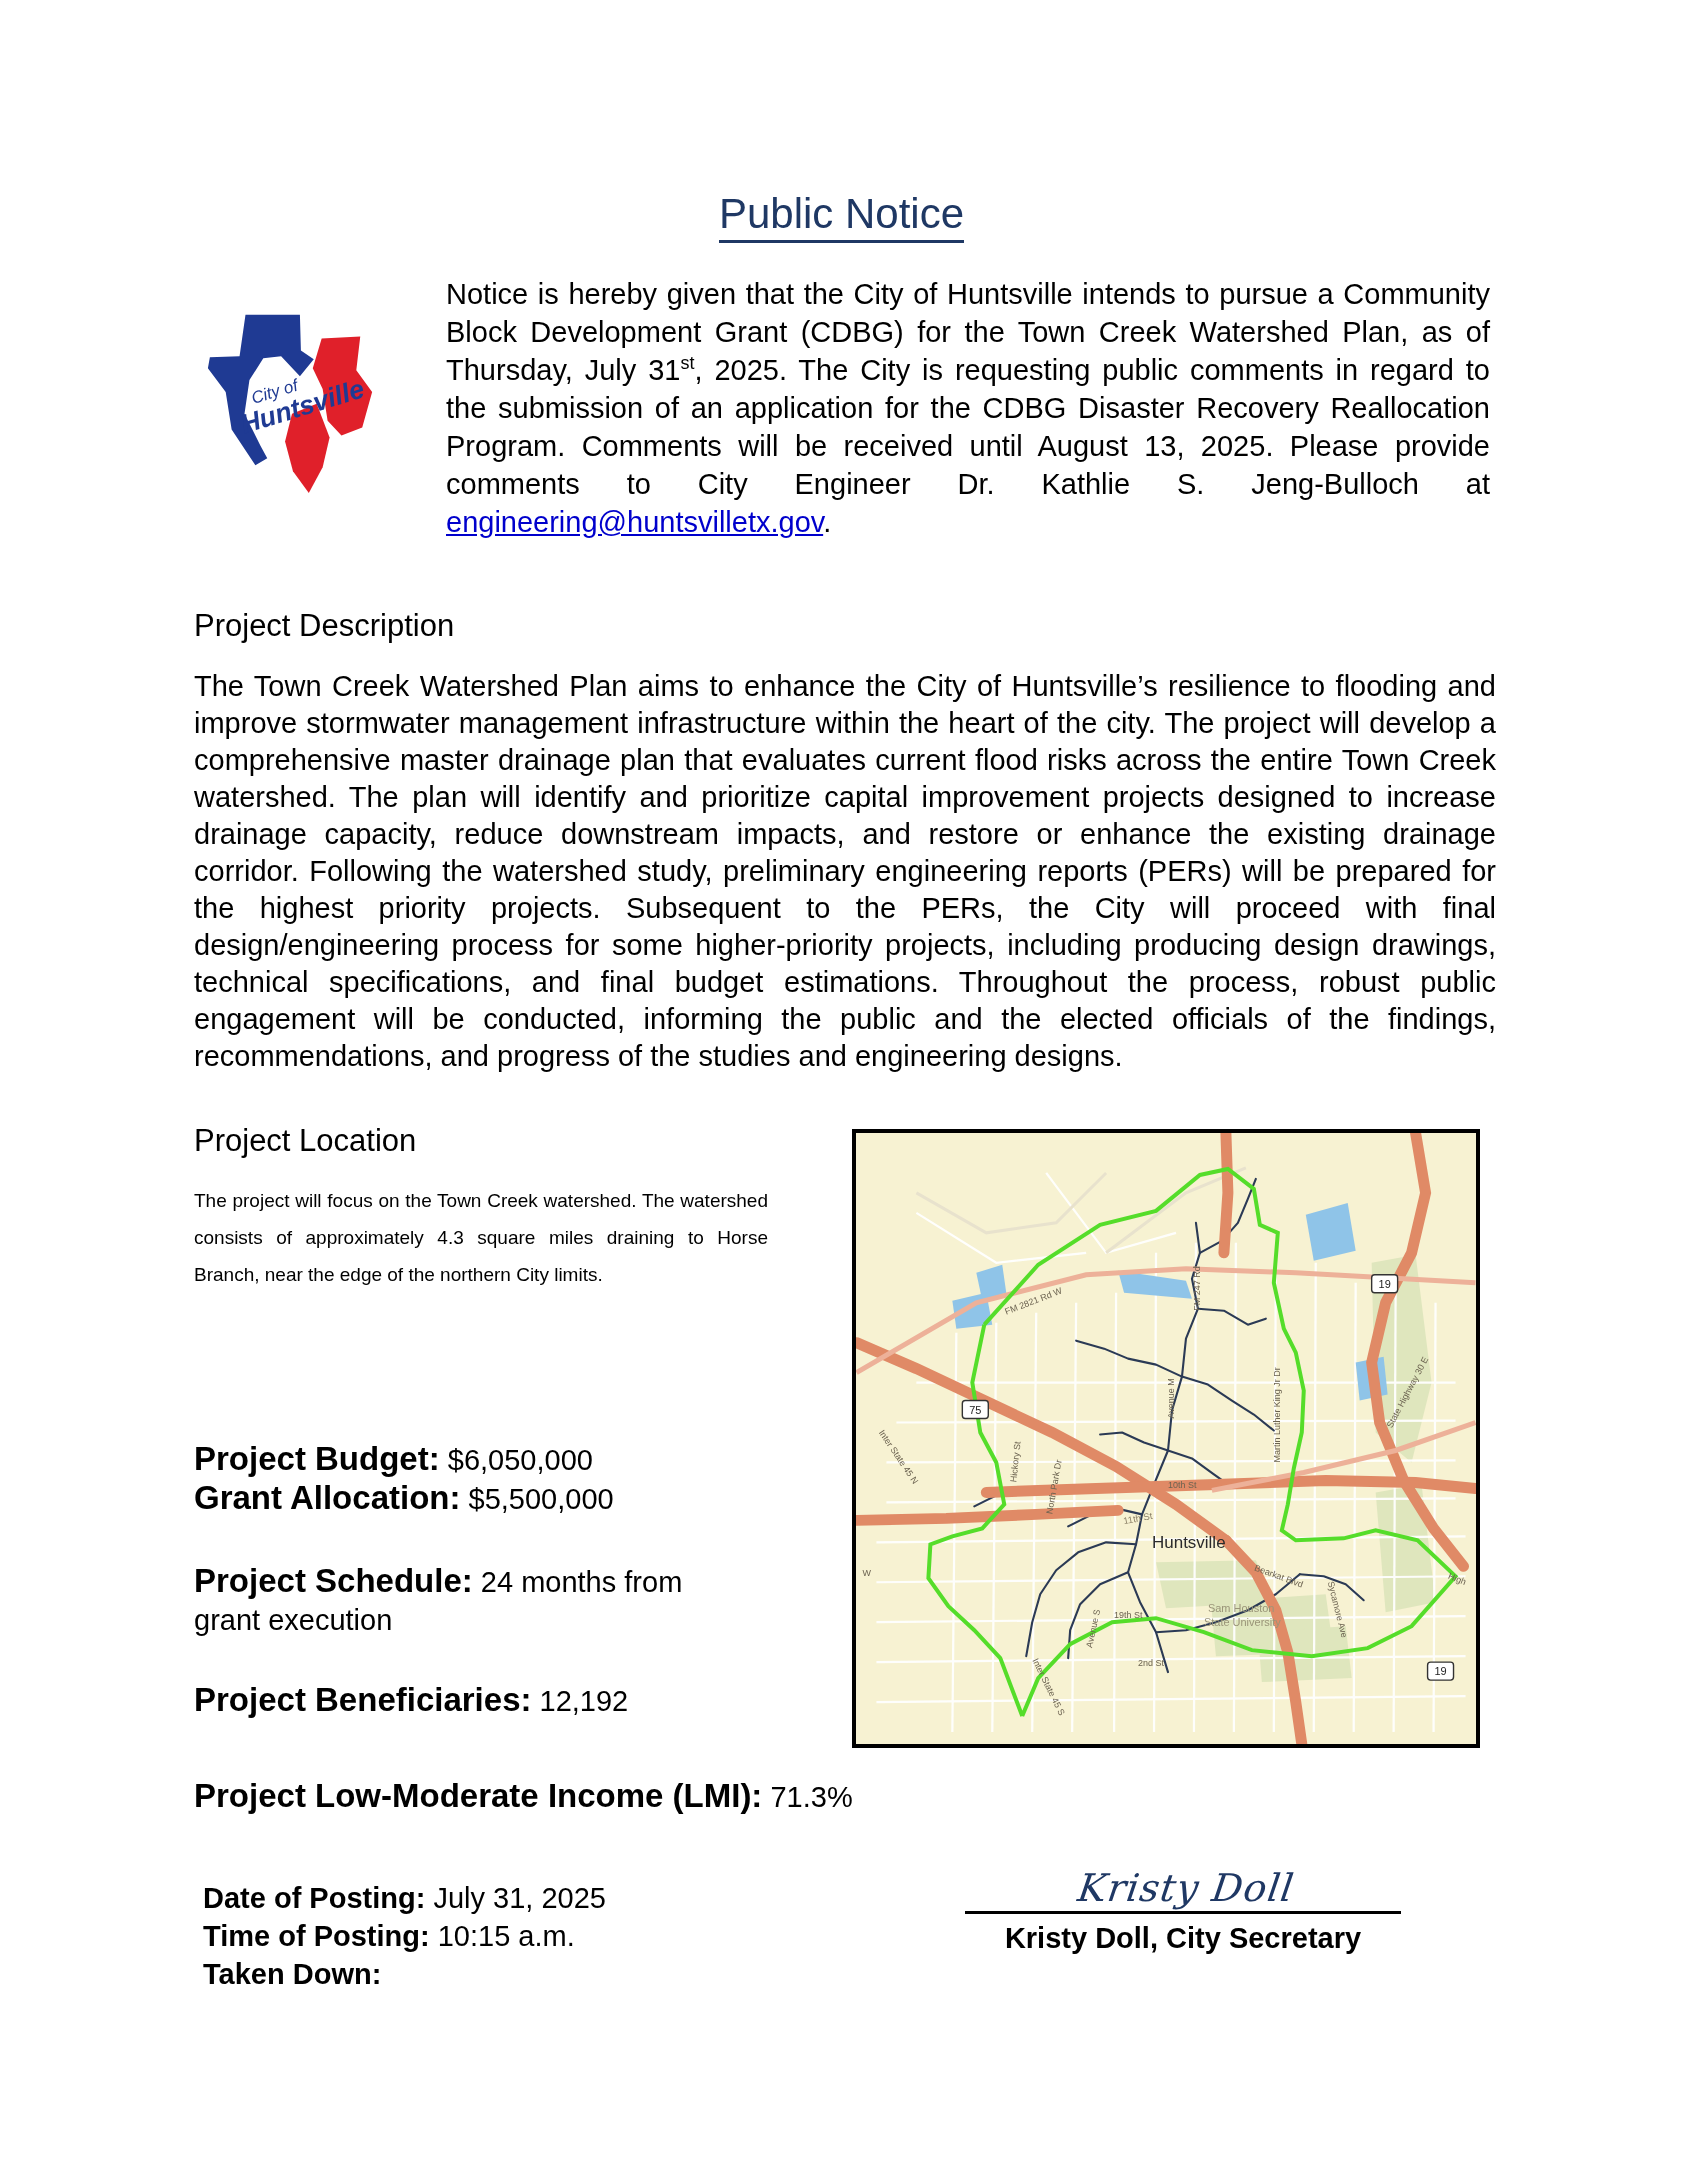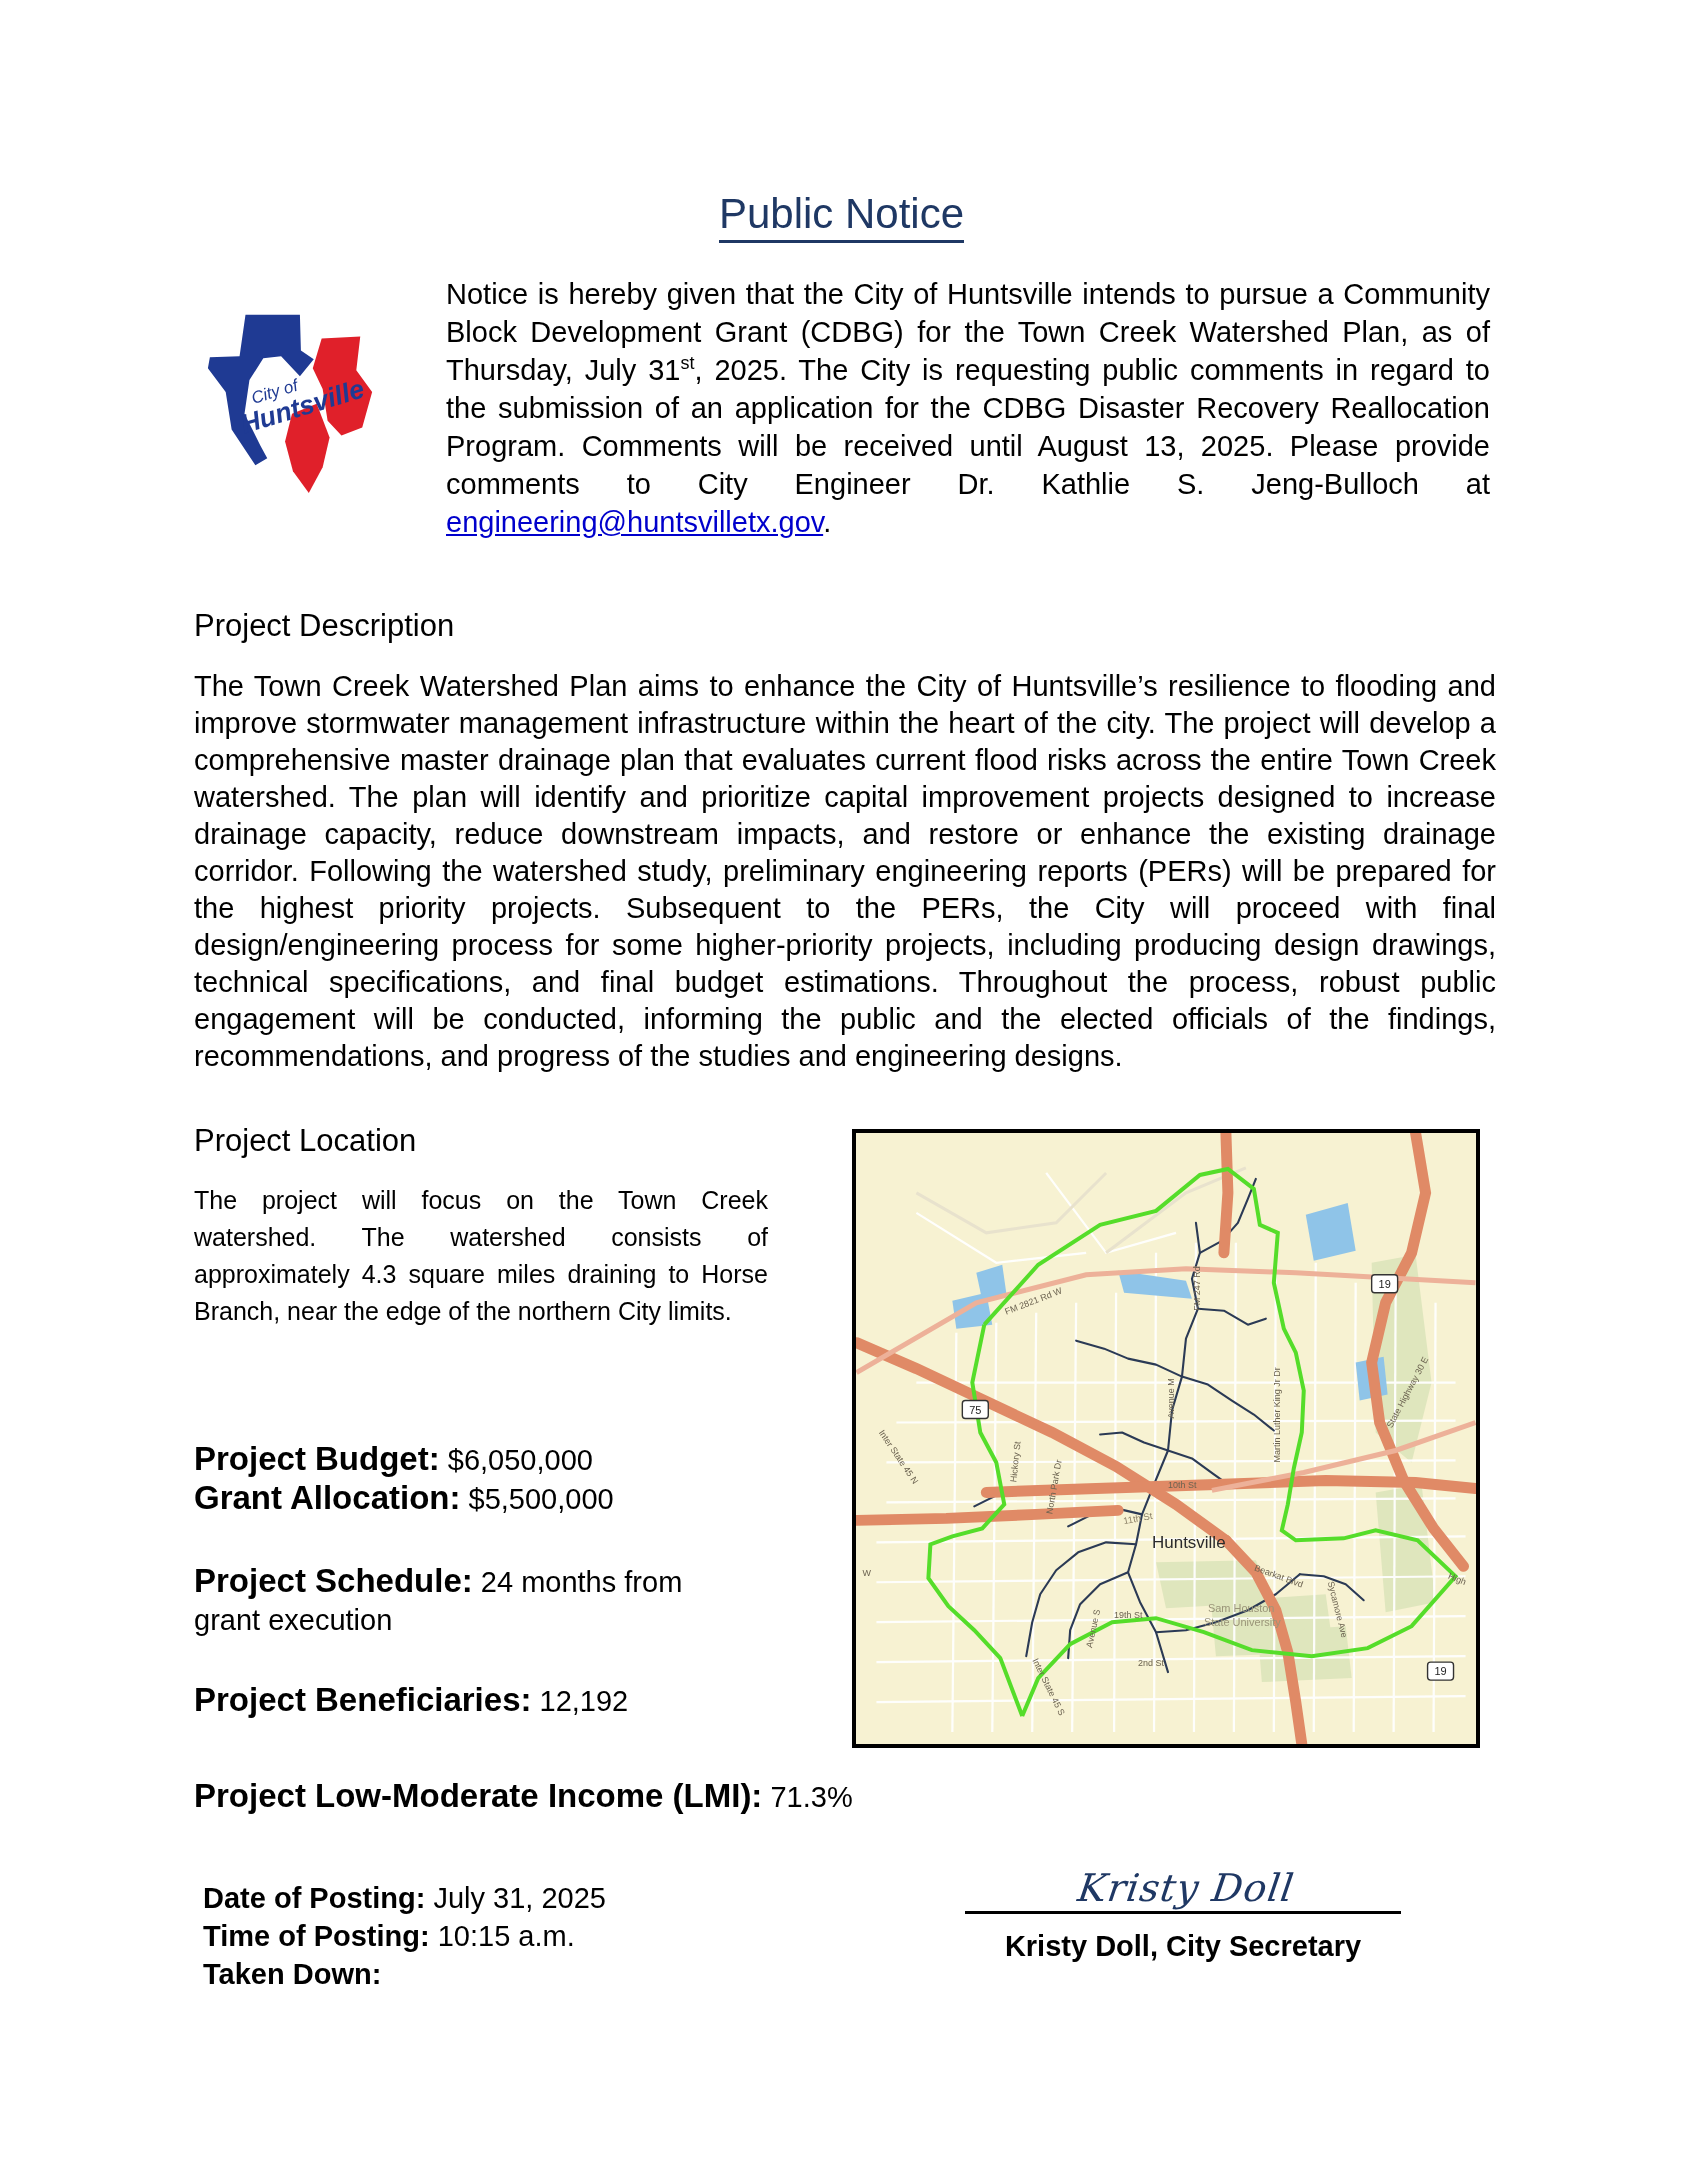--- a/index.html
+++ b/index.html
@@ -105,21 +105,21 @@
     text-align: justify;
     text-justify: inter-word;
   }
 
   
   .loc-body {
     position: absolute;
     left: 194px;
     top: 1182px;
     width: 574px;
-    font-size: 25px;
+    font-size: 19px;
     line-height: 37px;
     text-align: justify;
     text-justify: inter-word;
   }
 
   
   .fact {
     position: absolute;
     left: 194px;
     width: 634px;
@@ -179,21 +179,21 @@
     top: 4px;
   }
   .sig-rule {
     border-top: 3px solid #000000;
     margin-top: 4px;
   }
   .sig-name {
     font-size: 29px;
     font-weight: bold;
     line-height: 38px;
-    padding-top: 13px;
+    padding-top: 5px;
   }
 </style>
 </head>
 <body>
 
 <div class="page">
 
 
   <div class="notice-title"><span>Public Notice</span></div>
 

